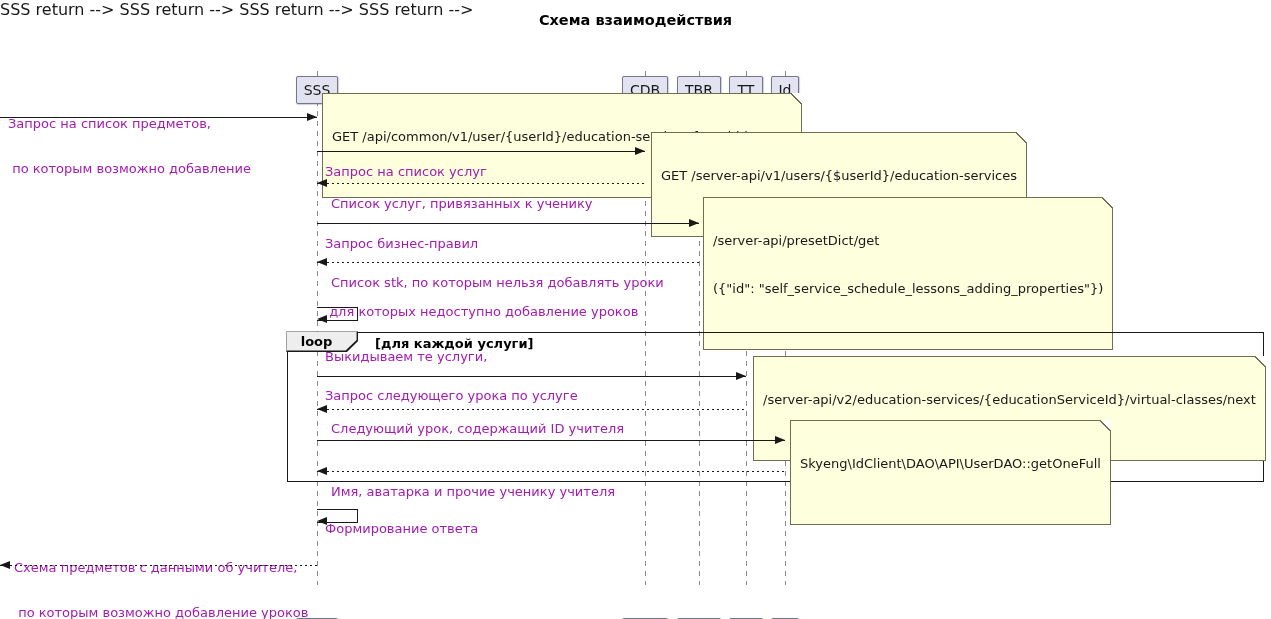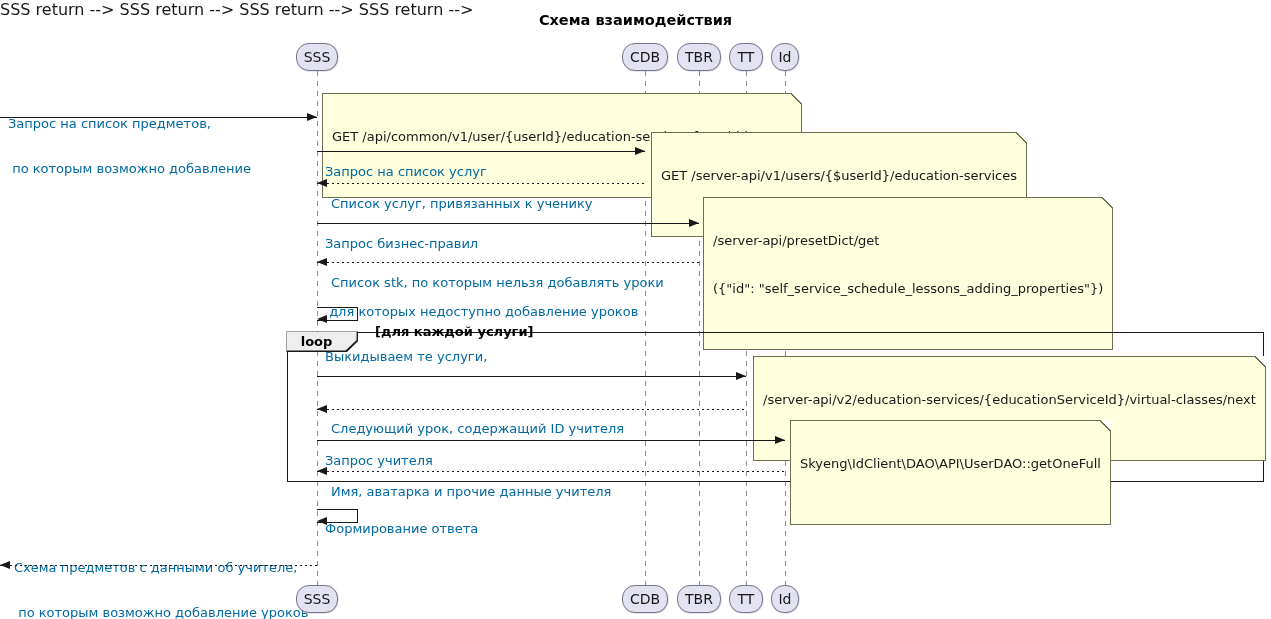--- a/index.html
+++ b/index.html
@@ -3,23 +3,23 @@
 <meta charset="utf-8">
 <style>
   html,body{margin:0;padding:0;background:#ffffff;}
   .canvas{position:relative;width:1271px;height:619px;background:#ffffff;overflow:hidden;
           font-family:"DejaVu Sans","Liberation Sans",sans-serif;color:#181818;}
   .title{position:absolute;top:12px;left:0;width:1271px;text-align:center;
          font-weight:bold;font-size:14.5px;color:#000;}
   .lifeline{position:absolute;top:71px;height:514px;width:1px;
             background:repeating-linear-gradient(to bottom,#8a8a8a 0 5px,transparent 5px 10px);}
   .participant{position:absolute;height:26px;background:#E2E2F0;border:1px solid #76768a;
-               border-radius:13px;display:flex;align-items:center;justify-content:center;
-               font-size:14px;color:#181818;box-shadow:0.5px 0.5px 1px rgba(120,120,140,.35);}
-  .label{position:absolute;font-size:13px;line-height:15px;color:#0369a1;white-space:pre;}
+               border-radius:2px;display:flex;align-items:center;justify-content:center;
+               font-size:14px;color:#181818;box-shadow:0.5px 0.5px 1px rgba(120,120,140,.35);margin-top:33px;}
+  .label{position:absolute;font-size:13px;line-height:15px;color:#a21caf;white-space:pre;}
   .label span{display:block;}
   .line{position:absolute;height:1.4px;background:#181818;}
   .dotline{position:absolute;height:1.4px;
            background:repeating-linear-gradient(to right,#181818 0 2px,transparent 2px 5px);}
   .head{position:absolute;width:0;height:0;border-top:4.5px solid transparent;
         border-bottom:4.5px solid transparent;}
   .head-r{border-left:10px solid #181818;}
   .head-l{border-right:10px solid #181818;}
   .selfbox{position:absolute;width:40px;height:12px;border:1.4px solid #181818;border-left:none;}
   .note{position:absolute;background:#FEFFDD;border:1px solid #6e6e50;
@@ -120,55 +120,55 @@
   </div>
   <div class="selfbox" style="left:317px;top:307px"></div>
   <div class="head head-l" style="left:317px;top:315px"></div>
 
   
   <div class="frame" style="left:287px;top:332px;width:975px;height:148px">
     <div class="frame-header">
       <div class="frame-header-inner">loop</div>
     </div>
   </div>
-  <div class="guard" style="left:375px;top:324px">[для каждой услуги]</div>
+  <div class="guard" style="left:375px;top:336px">[для каждой услуги]</div>
 
   
+  <div class="label" style="left:325px;top:358px">
+    <span>Запрос следующего урока по услуге</span>
+  </div>
   <div class="line" style="left:317px;top:376px;width:429px"></div>
   <div class="head head-r" style="left:736px;top:372px"></div>
 
   
   <div class="note" style="left:753px;top:356px">
     <span>/server-api/v2/education-services/{educationServiceId}/virtual-classes/next</span>
     <i class="fold"></i>
   </div>
 
    SSS return --&gt;
   <div class="label" style="left:331px;top:391px">
     <span>Следующий урок, содержащий ID учителя</span>
   </div>
   <div class="dotline" style="left:317px;top:409px;width:429px"></div>
   <div class="head head-l" style="left:317px;top:405px"></div>
 
   
-  <div class="label" style="left:325px;top:423px">
-    <span>Запрос учителя</span>
-  </div>
   <div class="line" style="left:317px;top:440px;width:468px"></div>
   <div class="head head-r" style="left:775px;top:436px"></div>
 
   
   <div class="note" style="left:790px;top:420px">
     <span>Skyeng\IdClient\DAO\API\UserDAO::getOneFull</span>
     <i class="fold"></i>
   </div>
 
    SSS return --&gt;
   <div class="label" style="left:331px;top:454px">
-    <span>Имя, аватарка и прочие данные учителя</span>
+    <span>Имя, аватарка и прочие ученику учителя</span>
   </div>
   <div class="dotline" style="left:317px;top:471px;width:468px"></div>
   <div class="head head-l" style="left:317px;top:467px"></div>
 
   
   <div class="label" style="left:325px;top:491px">
     <span>Формирование ответа</span>
   </div>
   <div class="selfbox" style="left:317px;top:509px"></div>
   <div class="head head-l" style="left:317px;top:517px"></div>

